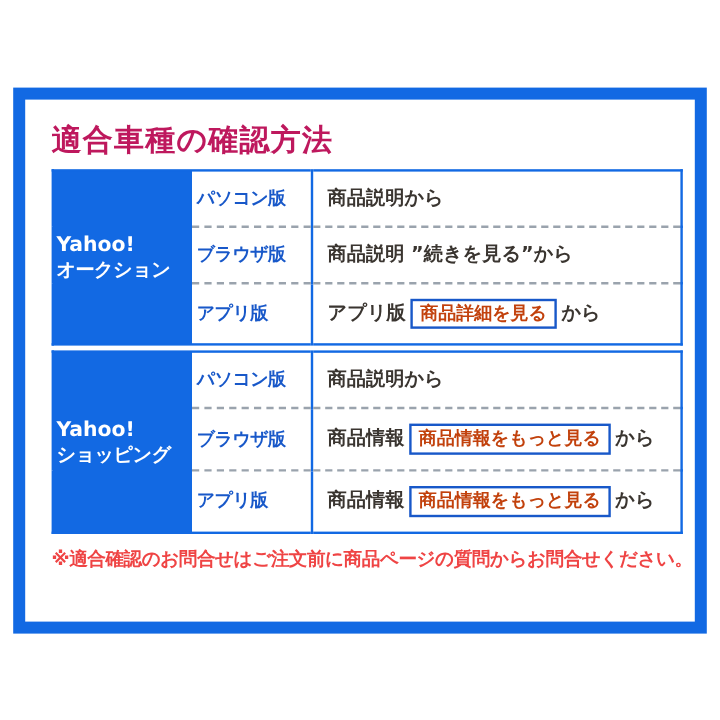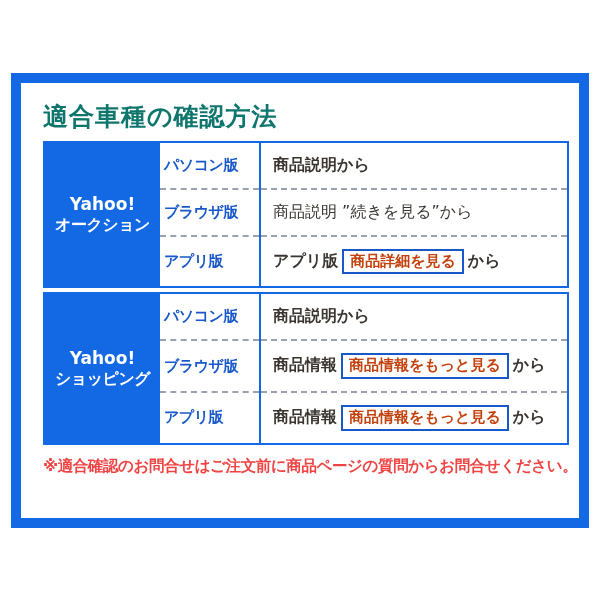--- a/index.html
+++ b/index.html
@@ -32,21 +32,21 @@
   .frame-inner {
     width: 100%;
     height: 100%;
     background: #ffffff;
     padding: 14px 14px 0 14px;
     position: relative;
   }
 
   
   .title {
-    color: #0f766e;
+    color: #be185d;
     font-size: 25px;
     font-weight: bold;
     letter-spacing: 1px;
     line-height: 1.1;
     margin: 6px 0 10px 8px;
     white-space: nowrap;
   }
 
   
   .tbl {
@@ -58,21 +58,20 @@
   }
   .tbl + .tbl { margin-top: 4px; }
 
   .tbl td { vertical-align: middle; }
 
   .brand-cell {
     width: 116px;
     background: #1269e3;
     color: #ffffff;
     font-weight: bold;
-    text-align: center;
     line-height: 1.25;
     padding: 4px 2px;
   }
   .brand-top { font-size: 17px; letter-spacing: 0px; }
   .brand-bot { font-size: 16px; letter-spacing: -0.5px; }
 
   .plat-cell {
     width: 100px;
     color: #1858c9;
     font-weight: bold;
@@ -97,21 +96,21 @@
     display: inline-block;
     border: 2px solid #1858c9;
     padding: 1px 6px 2px 6px;
     margin: 0 4px;
     font-size: 15px;
     font-weight: bold;
     color: #c2410c;
     line-height: 1.25;
     vertical-align: baseline;
   }
-  .quote { font-weight: normal; }
+  .quote { font-weight: bold; }
 
   
   .note {
     color: #ef4444;
     font-size: 15.5px;
     font-weight: bold;
     letter-spacing: -0.4px;
     margin: 11px 0 0 8px;
     white-space: nowrap;
   }

